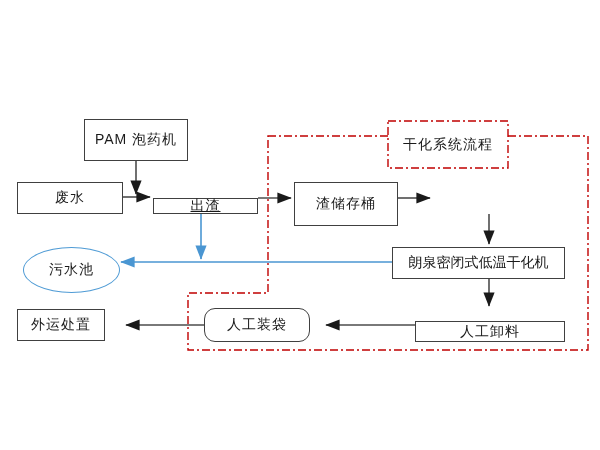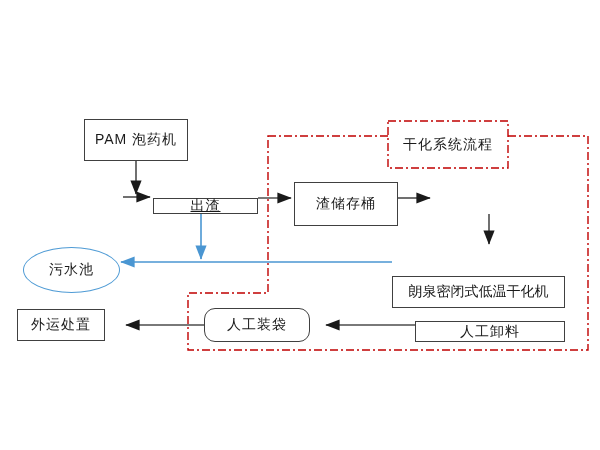--- a/index.html
+++ b/index.html
@@ -78,31 +78,34 @@
     <path d="M218,325 L126,325" fill="none" stroke="#4d4d4d" stroke-width="1.6" marker-end="url(#head-dark)"></path>
 
     <path d="M201,214 L201,259" fill="none" stroke="#4a96d2" stroke-width="1.6" marker-end="url(#head-blue)"></path>
     <path d="M392,262 L121,262" fill="none" stroke="#4a96d2" stroke-width="1.6" marker-end="url(#head-blue)"></path>
   </svg>
 
   <div class="node" style="left:84px; top:119px; width:104px; height:42px;">
     <span>PAM 泡药机</span>
   </div>
 
+  <div class="node" style="left:17px; top:182px; width:106px; height:32px;">
+    <span>废水</span>
+  </div>
 
   <div class="node" style="left:153px; top:198px; width:105px; height:16px;text-decoration:underline;">
     <span>出渣</span>
   </div>
 
   <div class="node" style="left:294px; top:182px; width:104px; height:44px;">
     <span>渣储存桶</span>
   </div>
 
 
-  <div class="node dryer" style="left:392px; top:247px; width:173px; height:32px;margin-top:29px;">
+  <div class="node dryer" style="left:392px; top:247px; width:173px; height:32px;">
     <span>朗泉密闭式低温干化机</span>
   </div>
 
   <div class="node" style="left:415px; top:321px; width:150px; height:21px;">
     <span>人工卸料</span>
   </div>
 
   <div class="node" style="left:204px; top:308px; width:106px; height:34px;border-radius:11px;">
     <span>人工装袋</span>
   </div>

